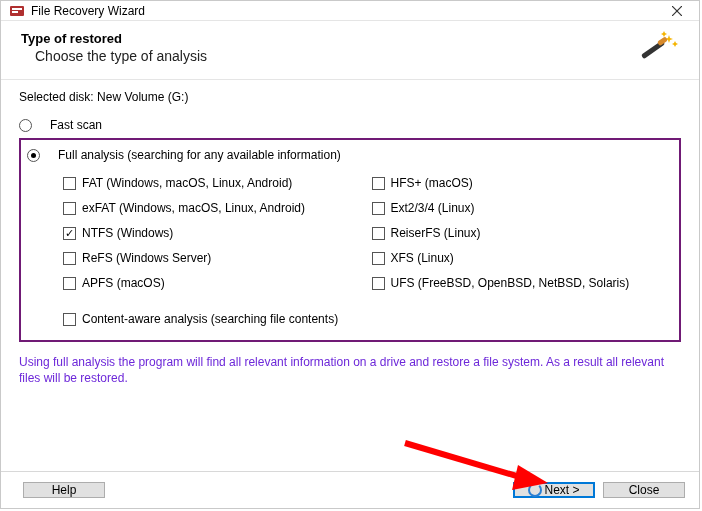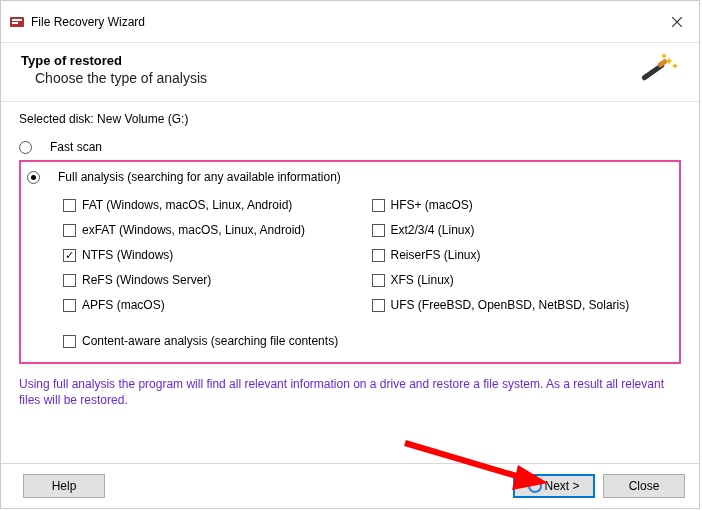--- a/index.html
+++ b/index.html
@@ -16,21 +16,21 @@
   }
   .window {
     width: 700px;
     height: 509px;
     border: 1px solid #c9c9c9;
     background: #fff;
     display: flex;
     flex-direction: column;
   }
   .titlebar {
-    height: 42px;
+    height: 20px;
     display: flex;
     align-items: center;
     padding: 0 0 0 8px;
     border-bottom: 1px solid #e5e5e5;
     background: #fff;
   }
   .titlebar .app-icon {
     width: 16px; height: 16px;
     margin-right: 6px;
     display: flex; align-items:center; justify-content:center;
@@ -81,21 +81,21 @@
     background: #fff;
   }
   .radio.checked::after {
     content: "";
     width: 5px; height: 5px;
     background: #000;
     border-radius: 50%;
   }
 
   .red-box {
-    border: 2px solid #ec4899;
+    border: 2px solid #701a75;
     padding: 4px 6px 10px 6px;
     margin-top: 6px;
   }
 
   .fs-grid {
     display: grid;
     grid-template-columns: 1fr 1fr;
     column-gap: 20px;
     row-gap: 8px;
     padding: 10px 4px 4px 36px;
@@ -133,21 +133,21 @@
   .footer {
     border-top: 1px solid #d8d8d8;
     padding: 10px 14px;
     display: flex;
     align-items: center;
     background: #fff;
   }
   .footer .spacer { flex: 1; }
   .btn {
     min-width: 82px;
-    height: 24px;
+    height: 16px;
     border: 1px solid #adadad;
     background: #e1e1e1;
     font-size: 12px;
     display: inline-flex; align-items: center; justify-content: center;
     cursor: pointer;
     margin-left: 8px;
     position: relative;
   }
   .btn.default { border: 1px solid #0078d7; box-shadow: inset 0 0 0 1px #0078d7; }
   .spinner {

